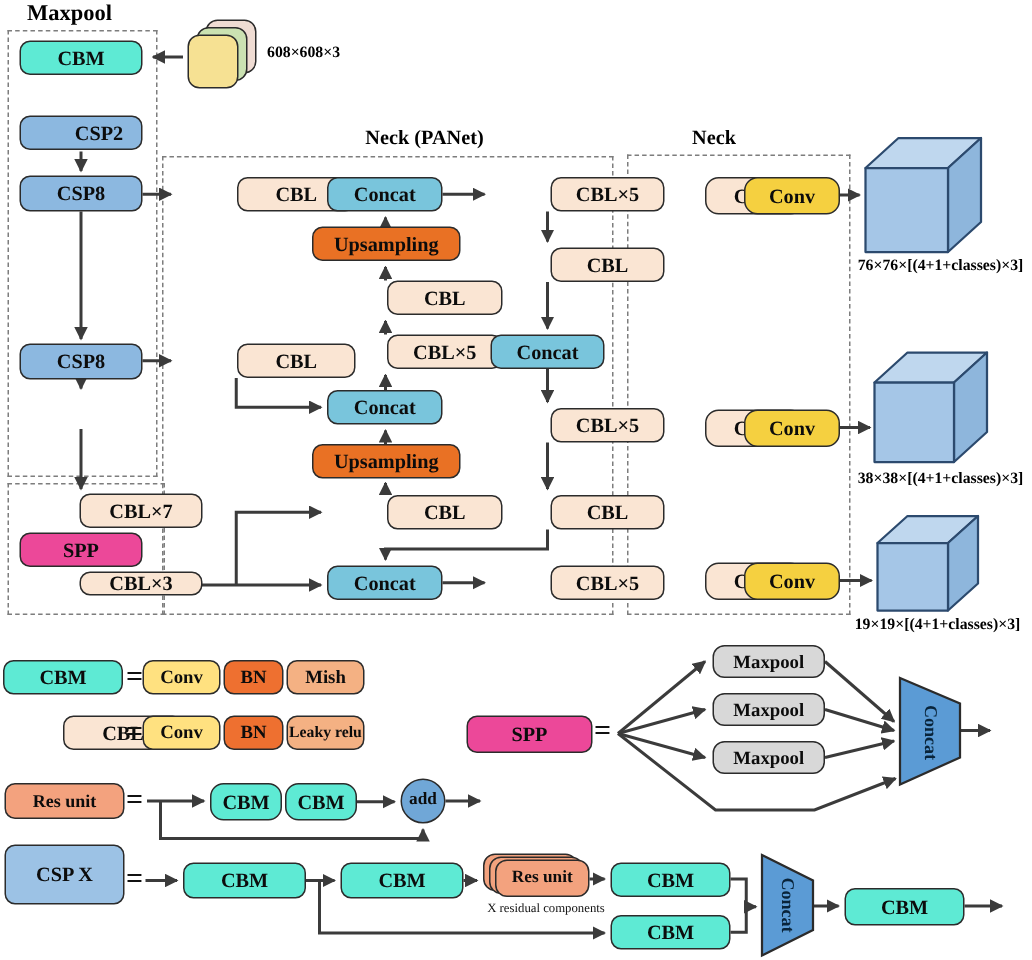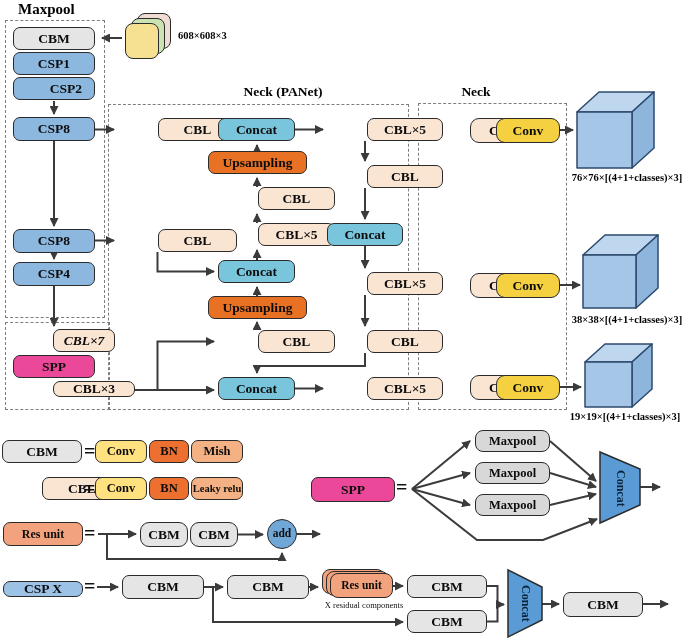--- a/index.html
+++ b/index.html
@@ -3,21 +3,21 @@
 <meta charset="utf-8">
 <style>
   html,body{margin:0;padding:0;background:#ffffff;}
   #canvas{position:relative;width:688px;height:640px;background:#ffffff;overflow:hidden;
           font-family:"Liberation Serif",serif;}
   .dashbox{position:absolute;border:1.6px dashed #7d7d7d;z-index:1;}
   svg.overlay{position:absolute;left:0;top:0;z-index:2;}
   .bx{position:absolute;box-sizing:border-box;border:1.6px solid #2b2b2b;border-radius:7px;
       display:flex;align-items:center;justify-content:center;font-weight:bold;font-size:13.5px;
       color:#0c0c0c;z-index:3;line-height:1;}
-  .gold{background:#e5e5e5;}
+  .gold{background:#5eead4;}
   .blue{background:#8CB8E0;}
   .lblue{background:#9CC2E5;}
   .peach{background:#FAE5D3;margin-left:40px;}
   .cyan{background:#79C5DC;}
   .orange{background:#E97124;}
   .yellow{background:#F5D040;}
   .lyellow{background:#FFE180;}
   .bn{background:#EE7030;}
   .mish{background:#F4B183;}
   .green{background:#ec4899;}
@@ -137,26 +137,24 @@
   <div class="title" style="left:18px;top:1px;font-size:15px;">Maxpool</div>
   <div class="title" style="left:208px;top:84px;width:150px;text-align:center;font-size:13.5px;">Neck (PANet)</div>
   <div class="title" style="left:440px;top:84px;width:72px;text-align:center;font-size:13.5px;">Neck</div>
 
   <div class="stacklayer" style="left:137px;top:13px;width:34px;height:36px;background:#EFDCD3;"></div>
   <div class="stacklayer" style="left:131px;top:18px;width:34px;height:36px;background:#CBE2B2;"></div>
   <div class="stacklayer" style="left:125px;top:23px;width:34px;height:36px;background:#F6E193;"></div>
   <div class="outlab" style="left:178px;top:30px;width:78px;text-align:left;">608×608×3</div>
 
   <div class="bx gold" style="left:13px;top:27px;width:82px;height:23px;">CBM</div>
-  <div class="bx blue" style="left:13px;top:52px;width:82px;height:23px;">CSP1</div>
   <div class="bx blue" style="left:13px;top:77px;width:82px;height:23px;padding-left:24px;">CSP2</div>
   <div class="bx blue" style="left:13px;top:117px;width:82px;height:24px;">CSP8</div>
   <div class="bx blue" style="left:13px;top:229px;width:82px;height:24px;">CSP8</div>
-  <div class="bx blue" style="left:13px;top:262px;width:82px;height:24px;">CSP4</div>
-  <div class="bx peach" style="left:13px;top:329px;width:62px;height:23px;font-style:italic;">CBL×7</div>
+  <div class="bx peach" style="left:13px;top:329px;width:82px;height:23px;">CBL×7</div>
   <div class="bx green" style="left:13px;top:355px;width:82px;height:23px;">SPP</div>
   <div class="bx peach" style="left:13px;top:381px;width:82px;height:16px;">CBL×3</div>
 
   <div class="bx peach" style="left:118px;top:118px;width:79px;height:23px;">CBL</div>
   <div class="bx peach" style="left:118px;top:229px;width:79px;height:23px;">CBL</div>
 
   <div class="bx cyan" style="left:218px;top:118px;width:77px;height:23px;">Concat</div>
   <div class="bx orange" style="left:208px;top:151px;width:99px;height:23px;">Upsampling</div>
   <div class="bx peach" style="left:218px;top:187px;width:77px;height:23px;">CBL</div>
   <div class="bx peach" style="left:218px;top:223px;width:77px;height:23px;">CBL×5</div>
@@ -201,21 +199,21 @@
   <div class="bx gray" style="left:475px;top:462px;width:75px;height:22px;border-radius:8px;font-size:12.5px;">Maxpool</div>
   <div class="bx gray" style="left:475px;top:494px;width:75px;height:22px;border-radius:8px;font-size:12.5px;">Maxpool</div>
   <div class="vtext" style="left:602px;top:456px;width:36px;height:64px;">Concat</div>
 
   <div class="bx salmon" style="left:3px;top:522px;width:80px;height:24px;font-size:12px;">Res unit</div>
   <div class="eq" style="left:84px;top:522px;">=</div>
   <div class="bx gold" style="left:140px;top:522px;width:48px;height:25px;border-radius:9px;">CBM</div>
   <div class="bx gold" style="left:190px;top:522px;width:48px;height:25px;border-radius:9px;">CBM</div>
   <div class="bx addc" style="left:267px;top:519px;width:30px;height:30px;">add</div>
 
-  <div class="bx lblue" style="left:3px;top:581px;width:80px;height:16px;">CSP X</div>
+  <div class="bx lblue" style="left:3px;top:563px;width:80px;height:40px;">CSP X</div>
   <div class="eq" style="left:84px;top:575px;">=</div>
   <div class="bx gold" style="left:122px;top:575px;width:82px;height:24px;">CBM</div>
   <div class="bx gold" style="left:227px;top:575px;width:82px;height:24px;">CBM</div>
   <div class="stacklayer" style="left:322px;top:569px;width:63px;height:25px;background:#F3A27E;"></div>
   <div class="stacklayer" style="left:326px;top:571px;width:63px;height:25px;background:#F3A27E;"></div>
   <div class="bx salmon" style="left:330px;top:573px;width:63px;height:25px;border-radius:8px;font-size:11.5px;">Res unit</div>
   <div class="smallnote" style="left:310px;top:600px;width:108px;">X residual components</div>
   <div class="bx gold" style="left:407px;top:575px;width:80px;height:23px;">CBM</div>
   <div class="bx gold" style="left:407px;top:610px;width:80px;height:23px;">CBM</div>
   <div class="vtext" style="left:510px;top:574px;width:30px;height:58px;">Concat</div>

